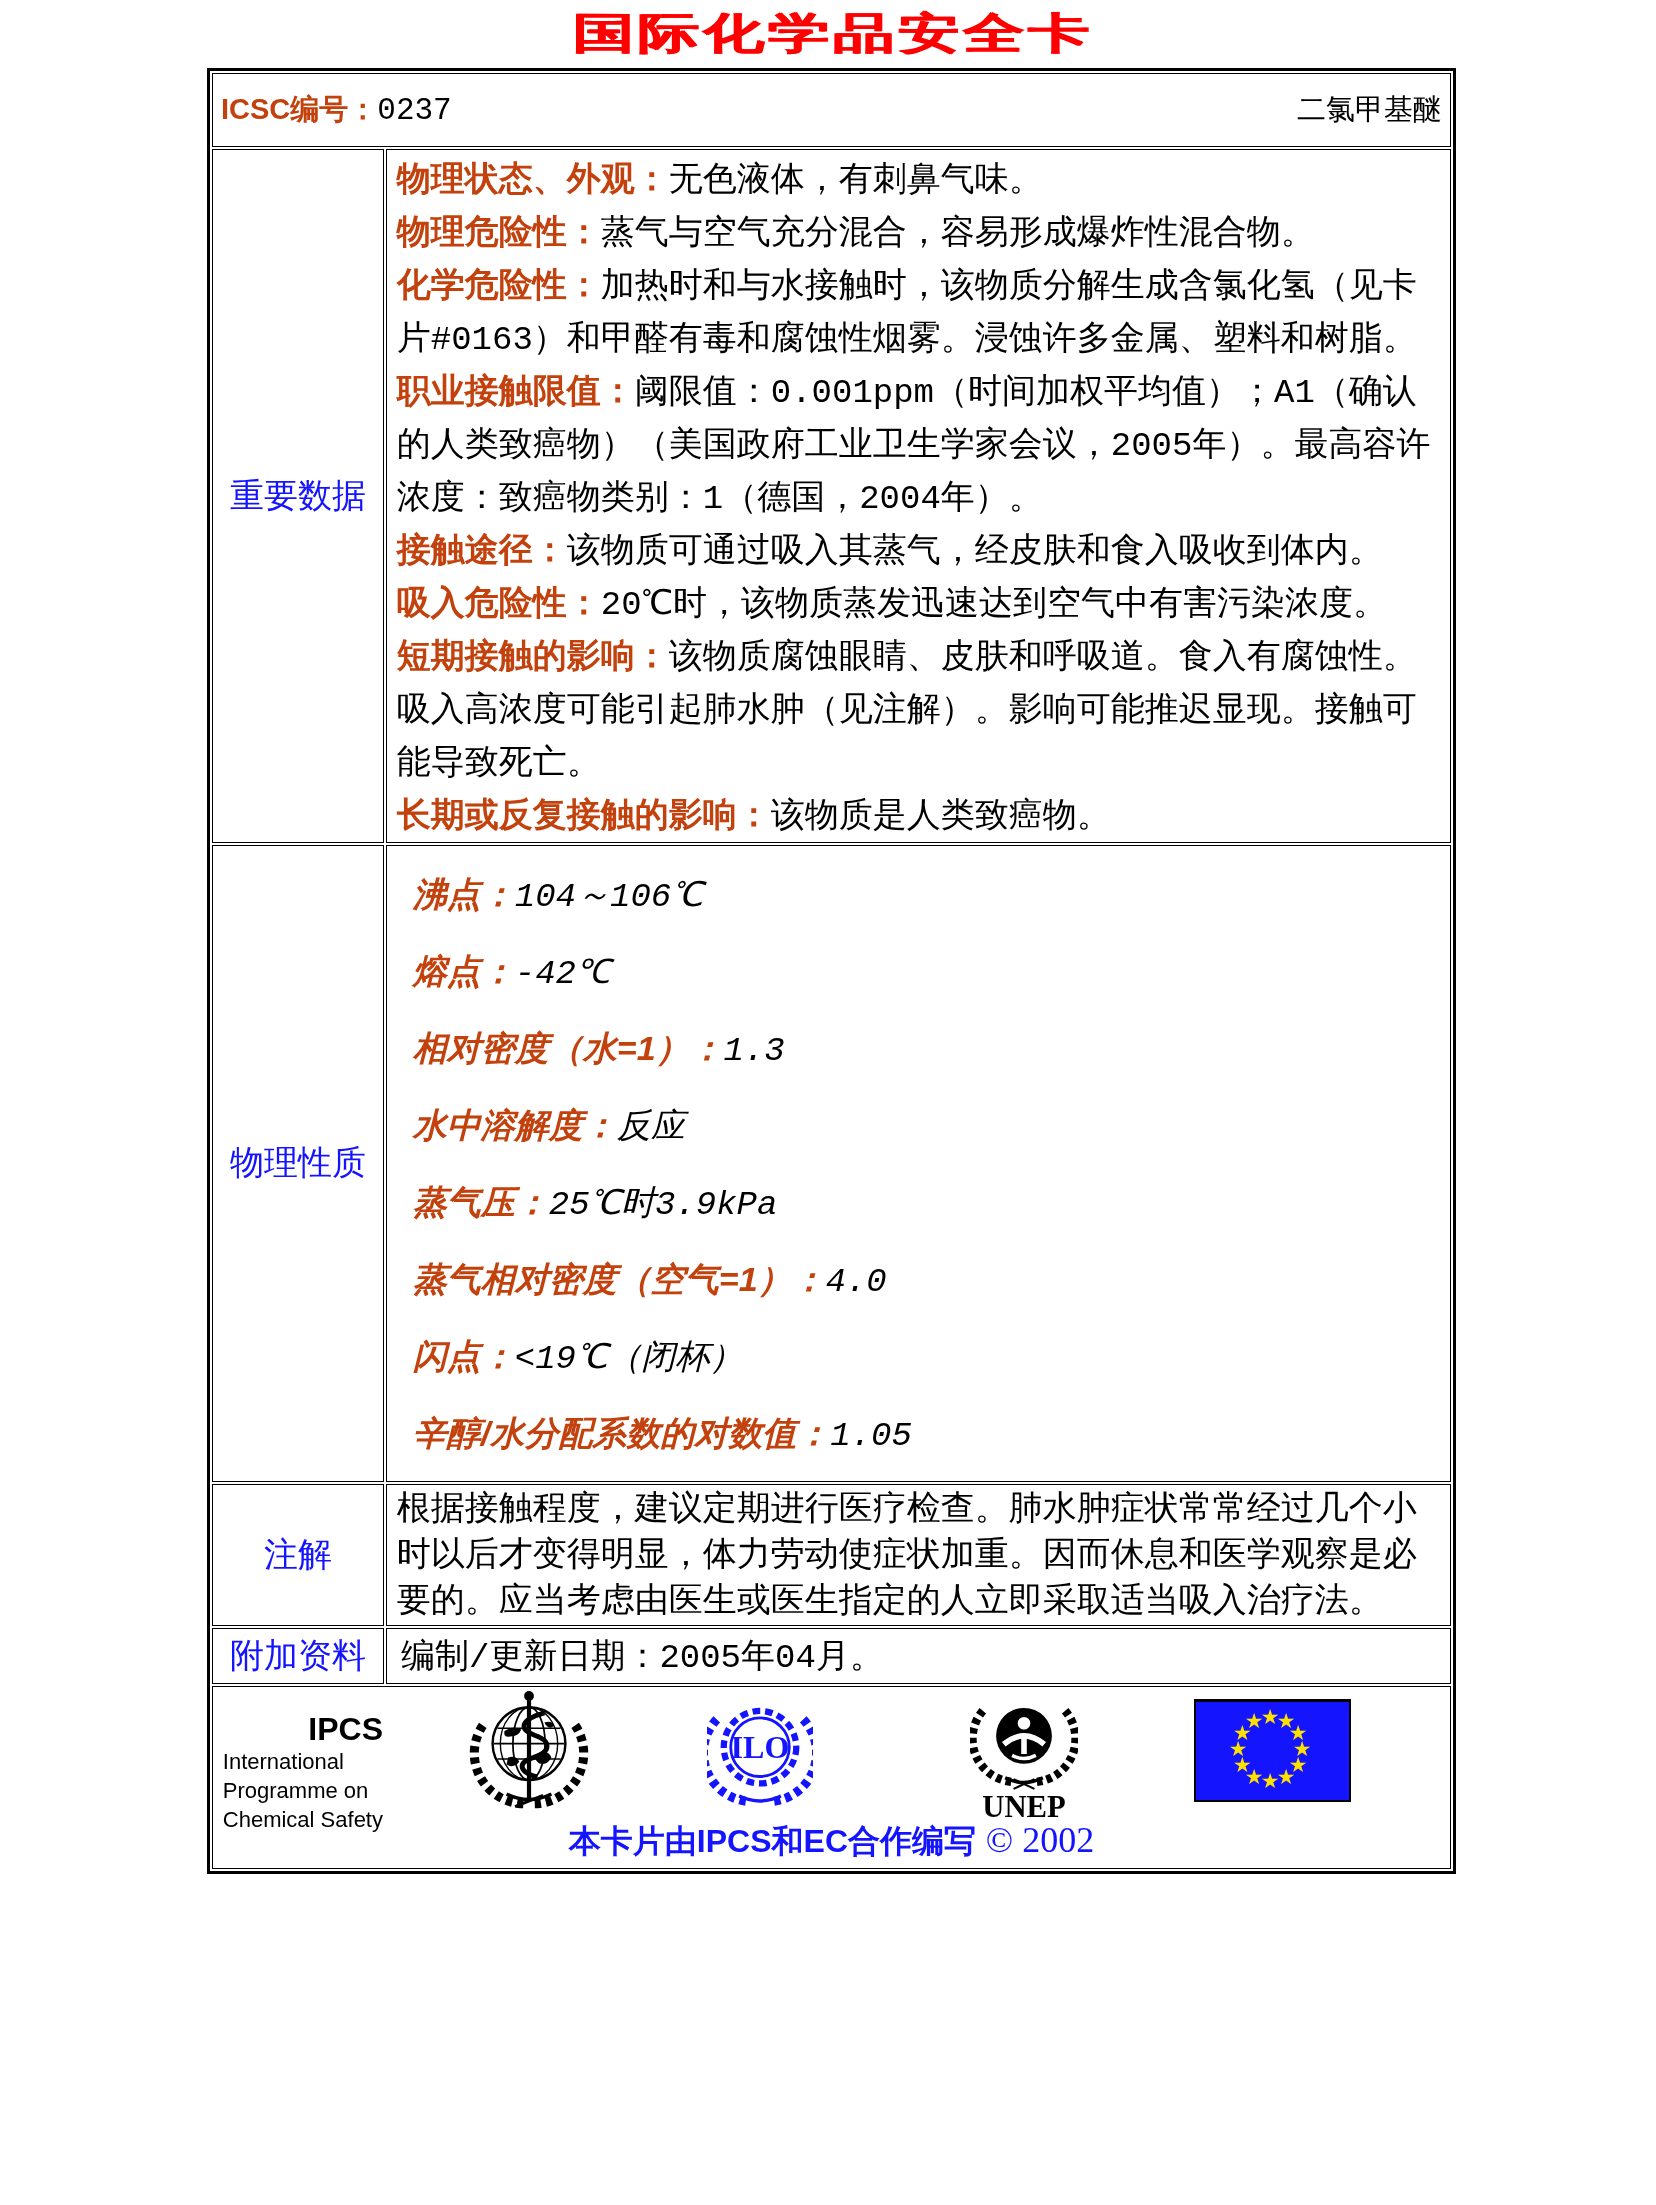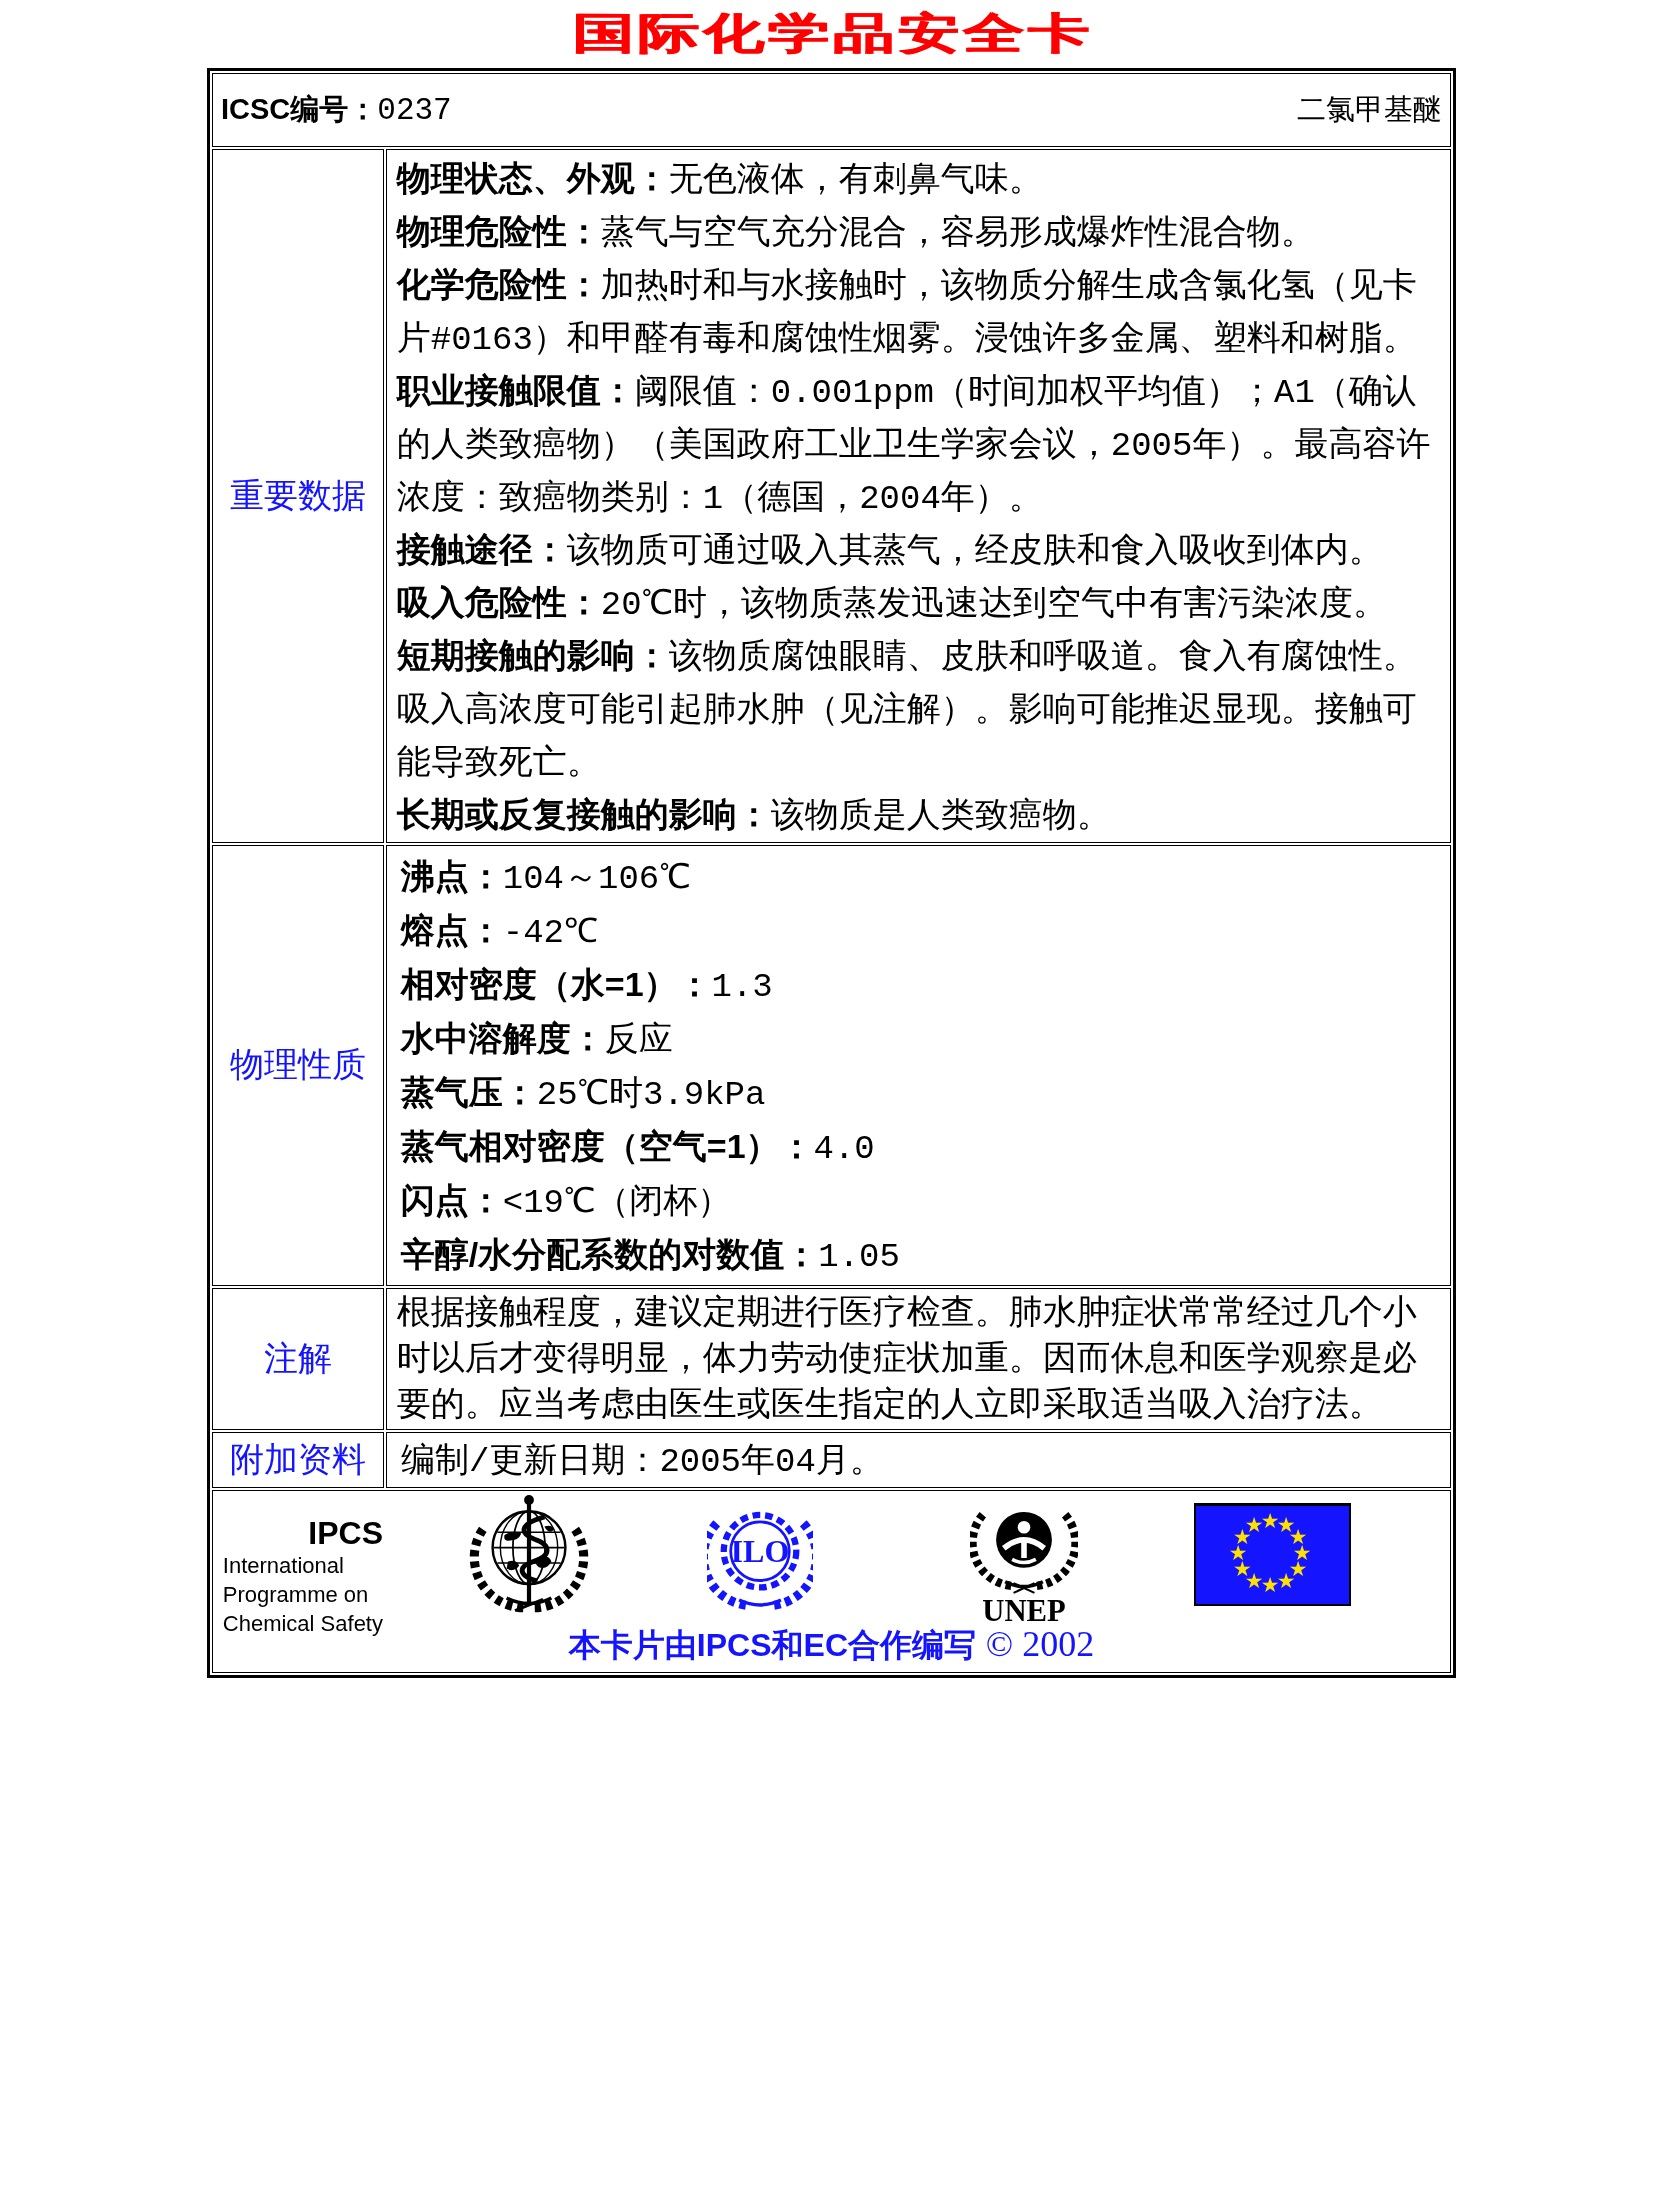--- a/index.html
+++ b/index.html
@@ -22,24 +22,24 @@
     border:3.5px solid #000;border-spacing:2.8px;border-collapse:separate;
     background:#fff;
   }
   td{border:1.4px solid #000;background:#fff;overflow:hidden;}
   td.rowlabel{
     text-align:center;vertical-align:middle;
     color:#1414ff;font-weight:400;font-size:34px;
     font-family:"Liberation Sans",sans-serif;
   }
   td.content{vertical-align:top;padding:2.8px 9.8px 0 9.8px;font-size:34px;}
-  .fl{color:#000000;font-weight:700;font-family:"Liberation Sans",sans-serif;}
+  .fl{color:#c2410c;font-weight:700;font-family:"Liberation Sans",sans-serif;}
   .fv{color:#000;font-family:"Liberation Mono","DejaVu Sans Mono",monospace;}
   .imp p{margin:0;line-height:50px;}
-  .phy p{margin:4px;line-height:47px;}
+  .phy p{margin:16px;line-height:58px;font-style:italic;}
   .notes-text{line-height:46px;font-family:"Liberation Mono","DejaVu Sans Mono",monospace;}
   
   .icsc-bar{display:flex;justify-content:space-between;align-items:center;height:100%;
     padding:0 7px;font-size:29px;}
   .icsc-left .fv{font-size:31px;}
   .chem-name{font-family:"Liberation Mono","DejaVu Sans Mono",monospace;font-size:29px;}
   
   td.content-mid{vertical-align:middle;padding:0 14px;font-size:34px;}
   
   .legal-cell{vertical-align:middle;padding:0 8.4px;font-size:29px;}

